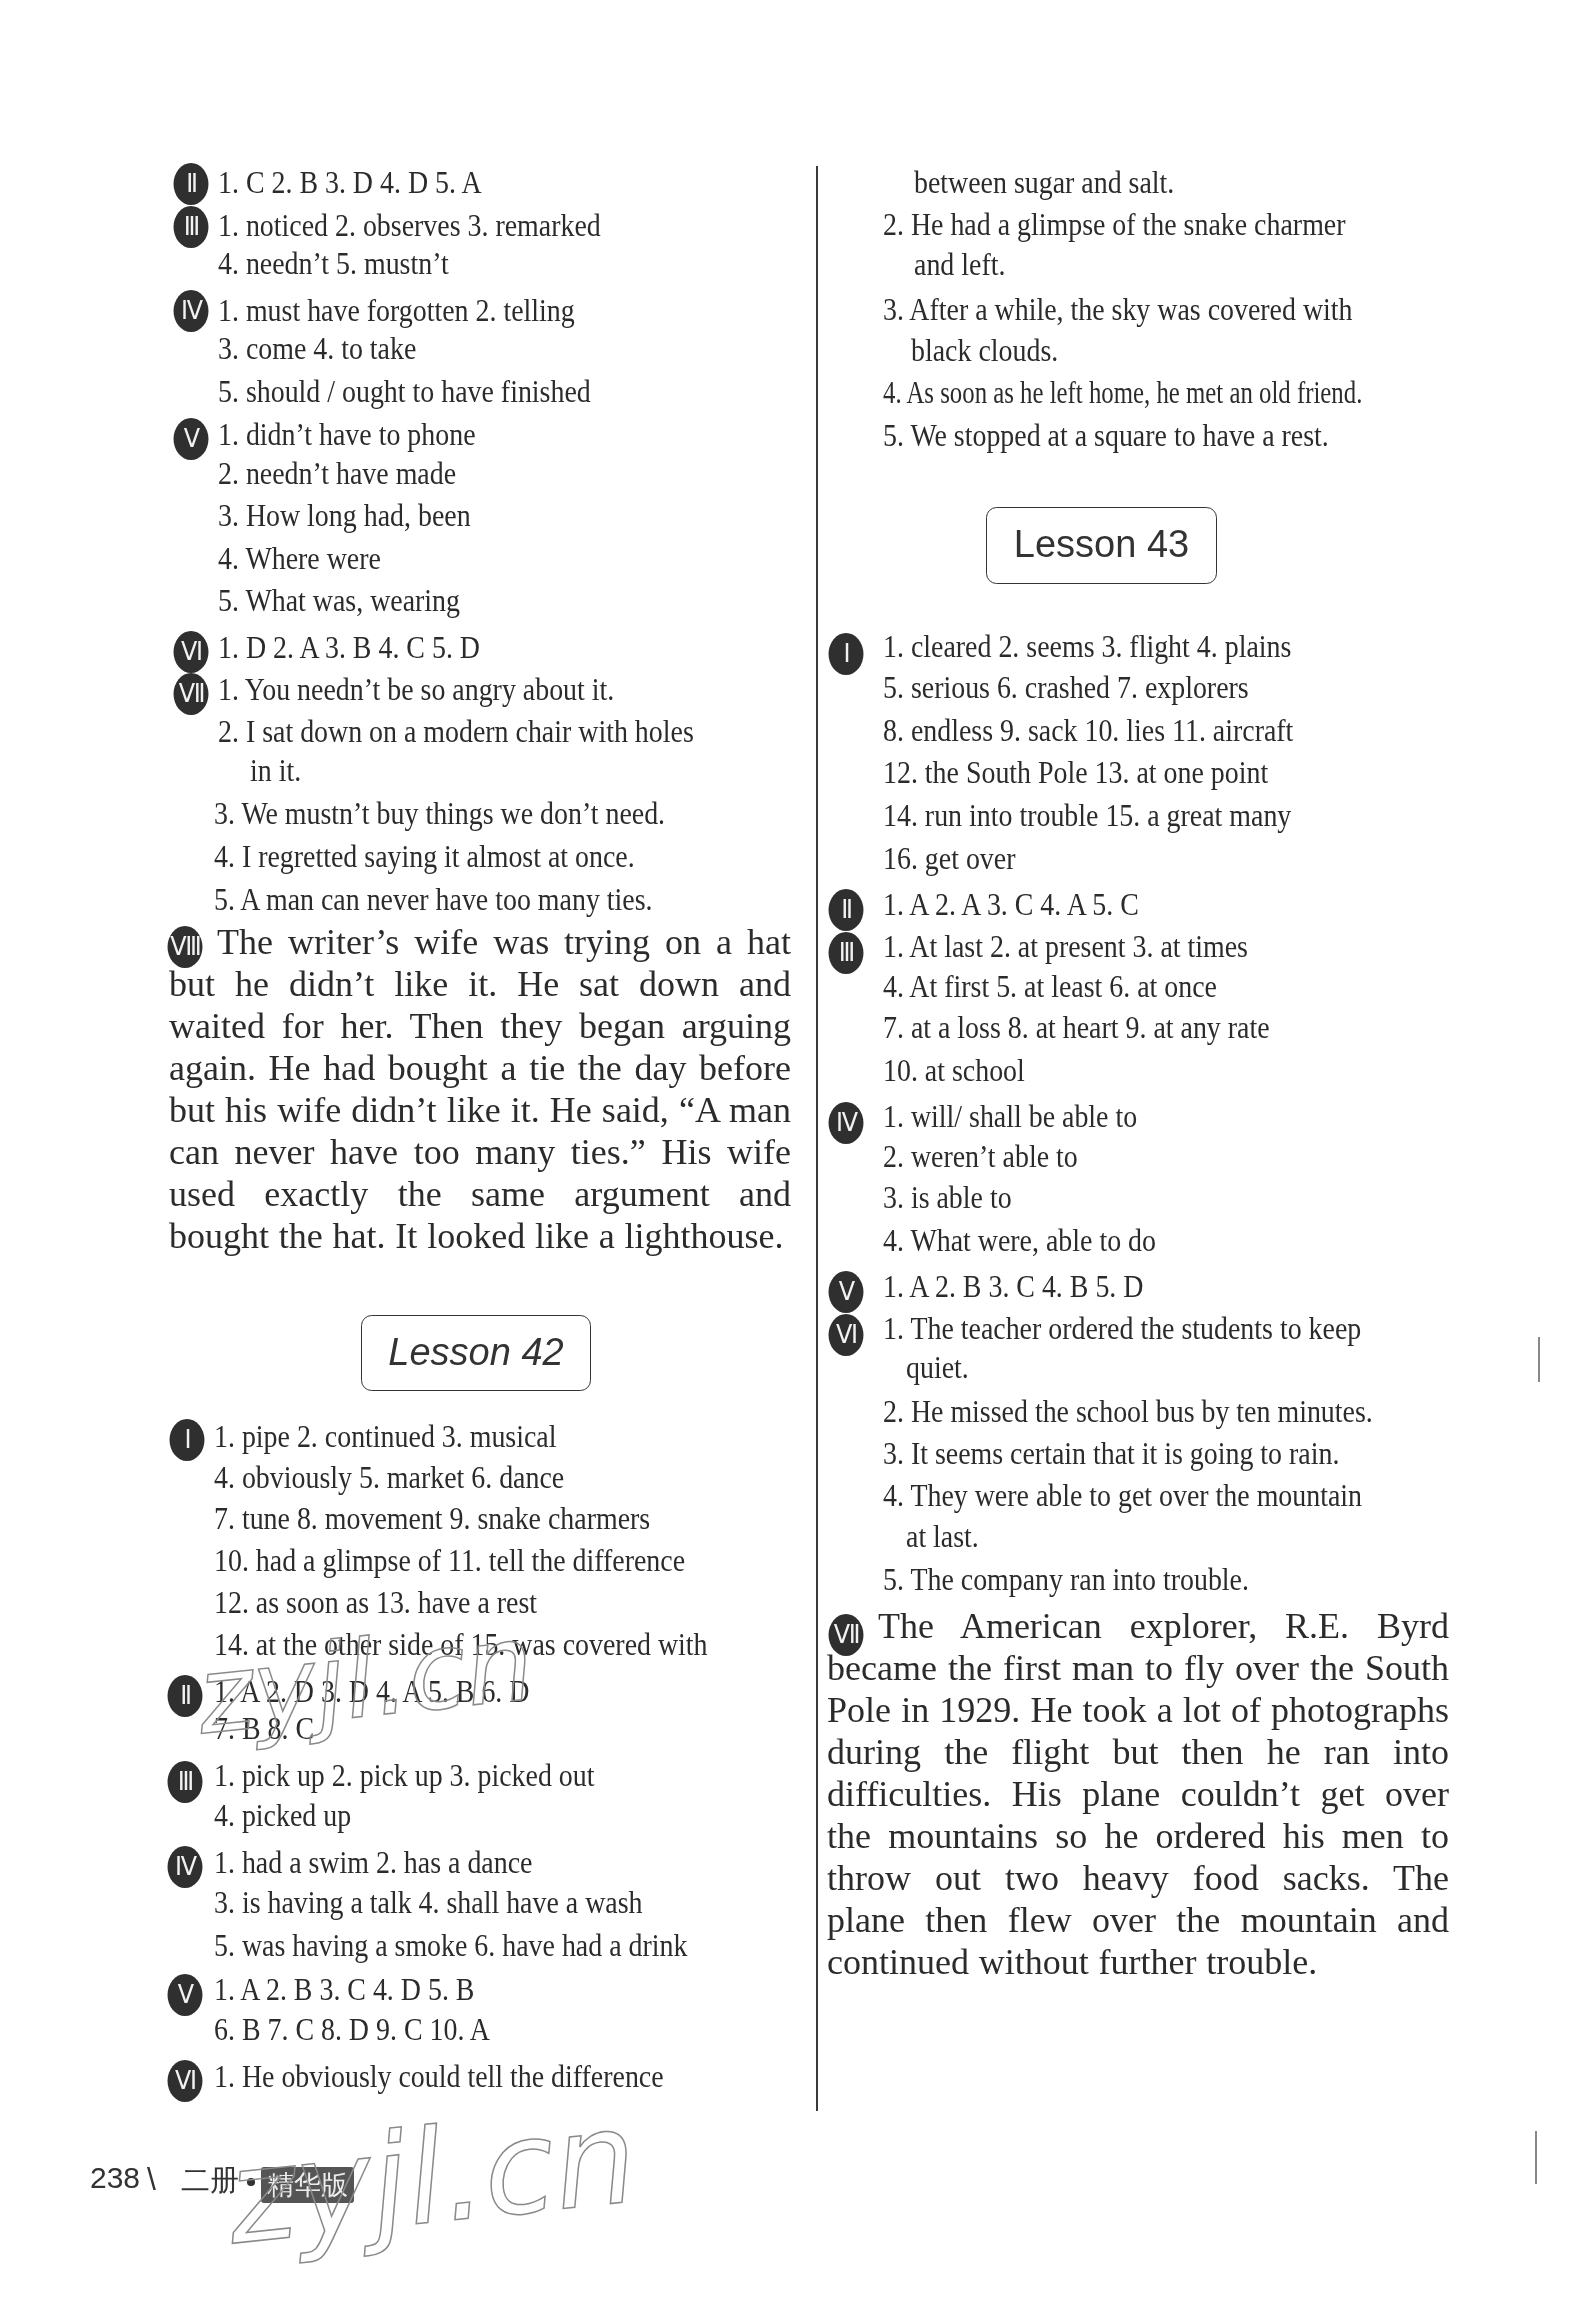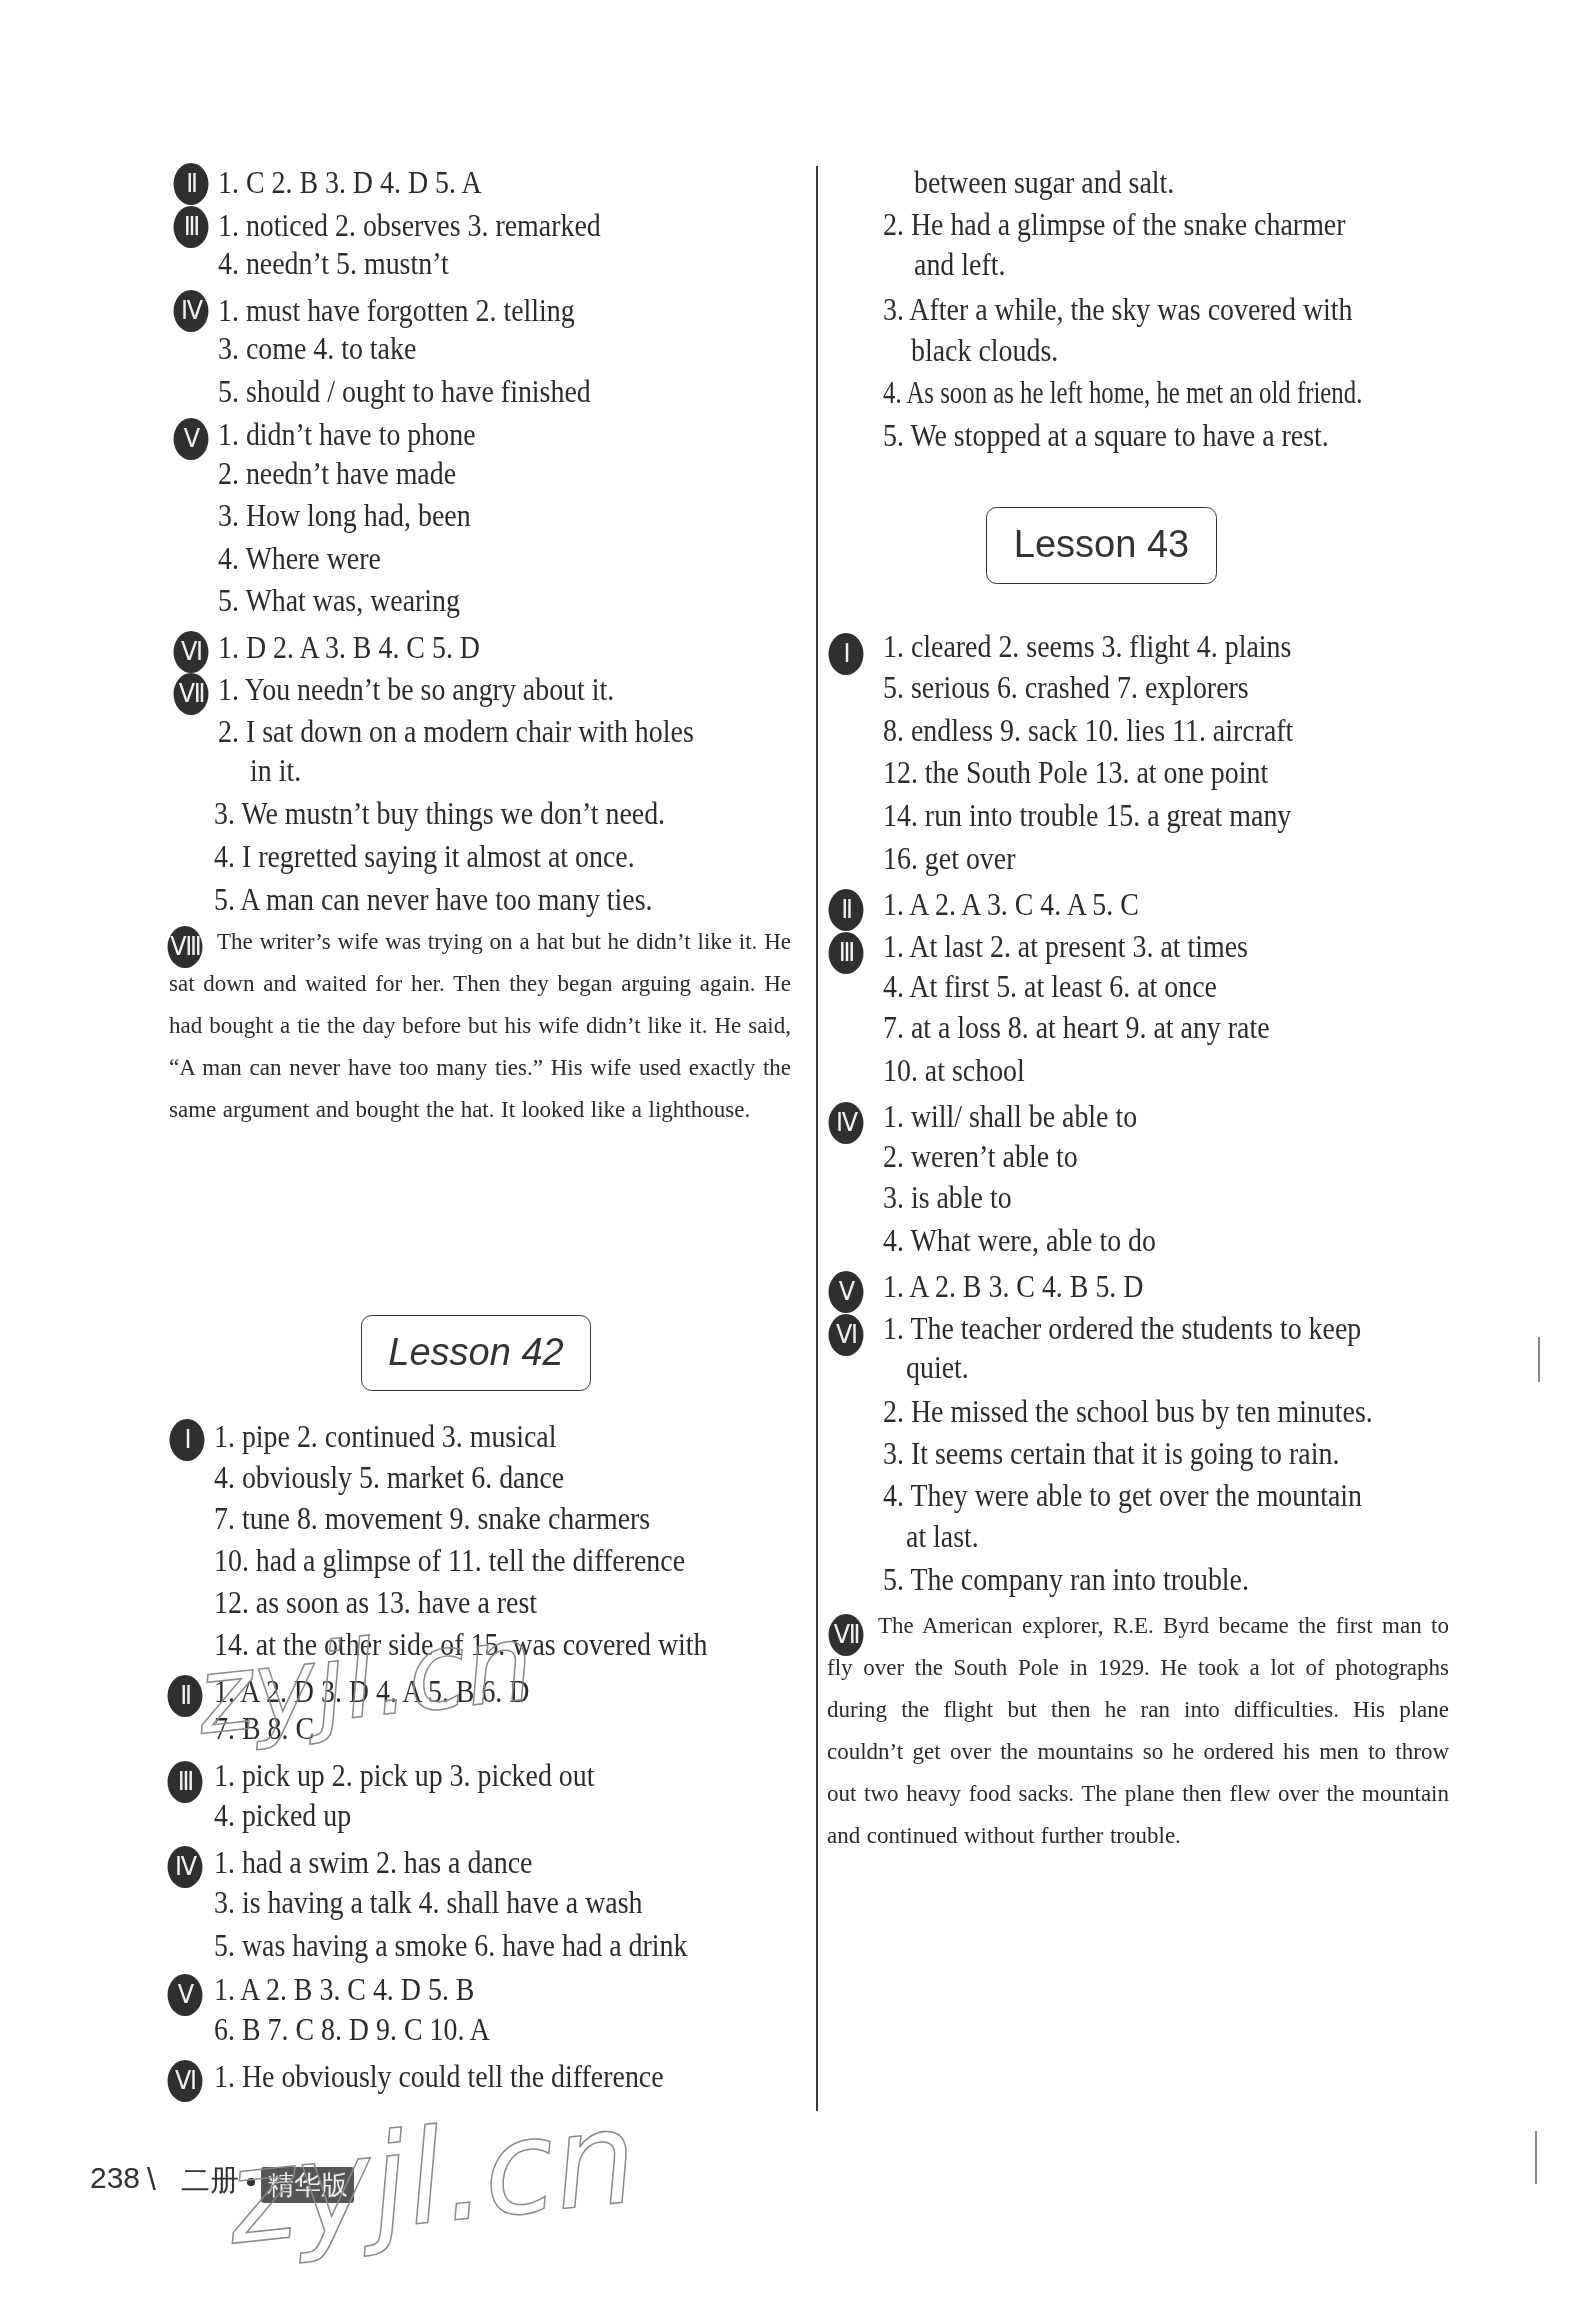--- a/index.html
+++ b/index.html
@@ -1,20 +1,20 @@
 <!DOCTYPE html>
 <html style="font-size:12px"><head>
 <meta charset="utf-8">
 <style>
   html, body { margin: 0; padding: 0; background: #ffffff; }
   body { width: 1577px; height: 2319px; position: relative; overflow: hidden;
          font-family: "Liberation Serif", "DejaVu Serif", serif; color: #2b2b2b; }
   .ln { position: absolute; white-space: nowrap; font-size: 31px; line-height: 36px;
         transform-origin: left top; transform: scaleX(0.9); }
-  .just { position: absolute; font-size: 23px; line-height: 42px; text-align: justify;
+  .just { position: absolute; font-size: 36px; line-height: 42px; text-align: justify;
           text-align-last: left; word-spacing: 0.8px; }
   .badge { position: absolute; width: 38px; height: 42px; border-radius: 50%;
            background: #2f2f2f; color: #f2f2f2; font-family: "Liberation Serif", serif;
            font-size: 26px; line-height: 42px; text-align: center; letter-spacing: -2.3px;
            transform: scaleX(0.92); }
   .lesson-box { position: absolute; border: 1.9px solid #333; border-radius: 10.6px;
                 font-family: "Liberation Sans", "DejaVu Sans", sans-serif;
                 font-size: 38px; color: #333; text-align: center; }
   .divider { position: absolute; left: 816px; top: 166px; width: 2.3px; height: 1945px; background: #3a3a3a; }
   .edge-mark { position: absolute; width: 1.5px; background: #888; }

